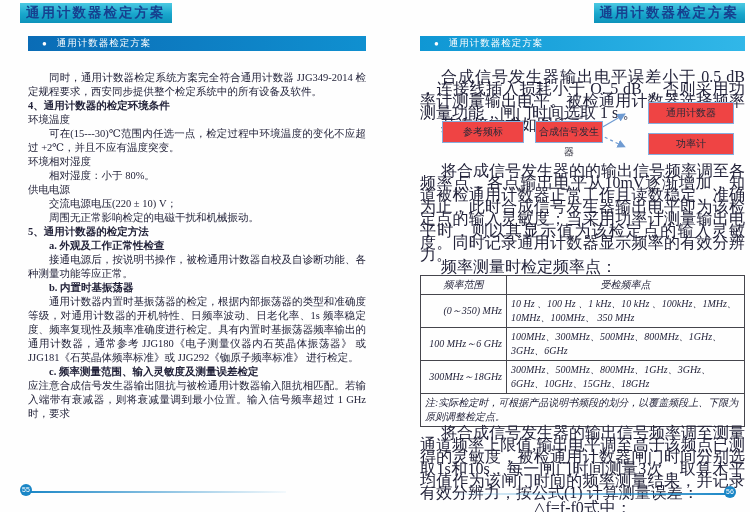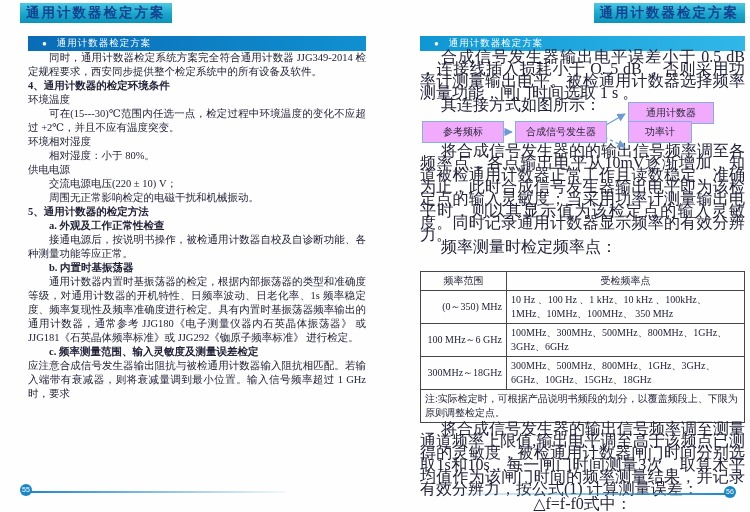--- a/index.html
+++ b/index.html
@@ -32,40 +32,40 @@
     padding-left:14px; color:#ffffff; font-size:9.5px; letter-spacing:1px;
   }
   #page-left .bar{ background:linear-gradient(90deg,#0a6cb6,#1090d0); }
   #page-right .bar{ background:linear-gradient(90deg,#0f97d4,#31b7e8); }
   .bar .dot{ font-size:8px; line-height:1; }
 
   
   p{ margin:0; text-align:justify; }
   #page-left p{ font-size:10.5px; line-height:14px; }
   #page-right p{ font-size:16px; line-height:12px; }
-  .mt{ margin-top:0; }
+  .mt{ margin-top:20px; }
   .ind{ text-indent:21px; }
   .bold{ font-weight:bold; }
 
   
   #diagram-layer{ position:absolute; left:0; top:0; width:325px; height:180px; }
   .dbox{
-    position:absolute; border:1px solid #86aede; background:#f0abfc;
-    font-size:10px; color:#2a2a38; text-align:center; line-height:20px; height:22px;
+    position:absolute; border:1px solid #86aede; background:#ef4444;
+    font-size:10px; color:#2a2a38; text-align:center; line-height:20px; height:22px;margin-left:20px;
   }
   #dbox-ref{     left:2px;   top:85px;  width:82px; }
-  #dbox-gen{     left:95px;  top:85px;  width:92px; }
+  #dbox-gen{     left:95px;  top:85px;  width:68px; }
   #dbox-counter{ left:208px; top:66px;  width:86px; }
-  #dbox-power{   left:208px; top:85px; width:64px; }
+  #dbox-power{   left:208px; top:97px; width:86px; }
   #diagram-svg{ position:absolute; left:0; top:0; }
 
   .spacer{ height:34px; }
 
   
-  table{ width:100%; border-collapse:collapse; margin-top:18px; }
+  table{ width:100%; border-collapse:collapse; margin-top:2px;font-style:italic; }
   th,td{
     border:1px solid #45454c; font-size:10px; line-height:14px;
     padding:2px 4px; color:#23233a; font-weight:normal;
   }
   th{ text-align:center; }
   td.c{ text-align:right; width:86px; }
   td.note{ text-align:left; }
 
   .formula{ text-align:center; margin-top:3px !important; }
 

